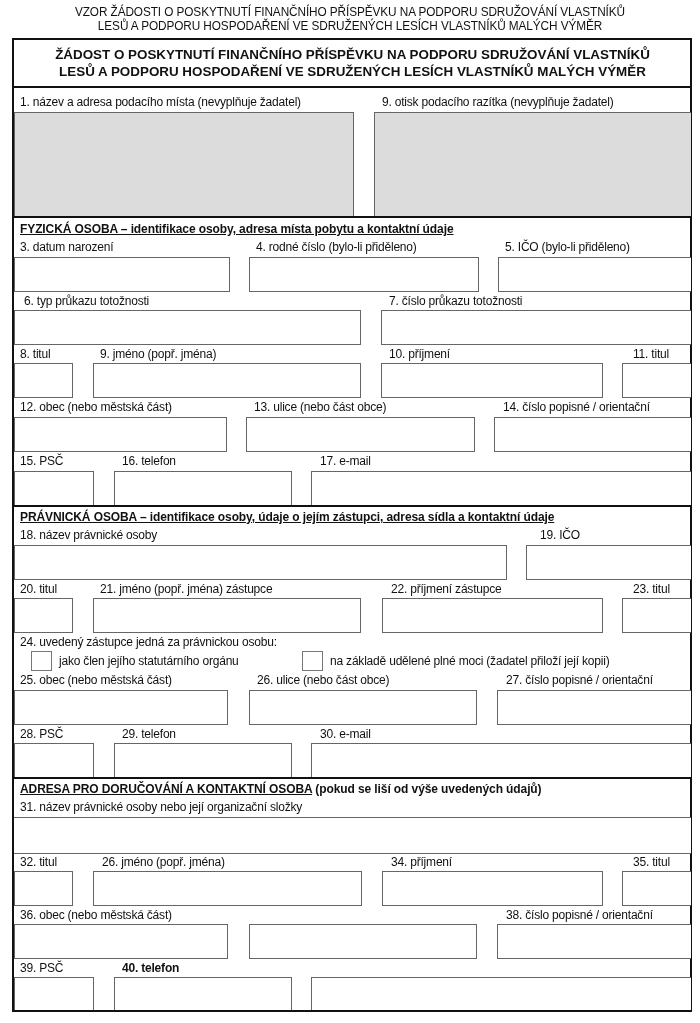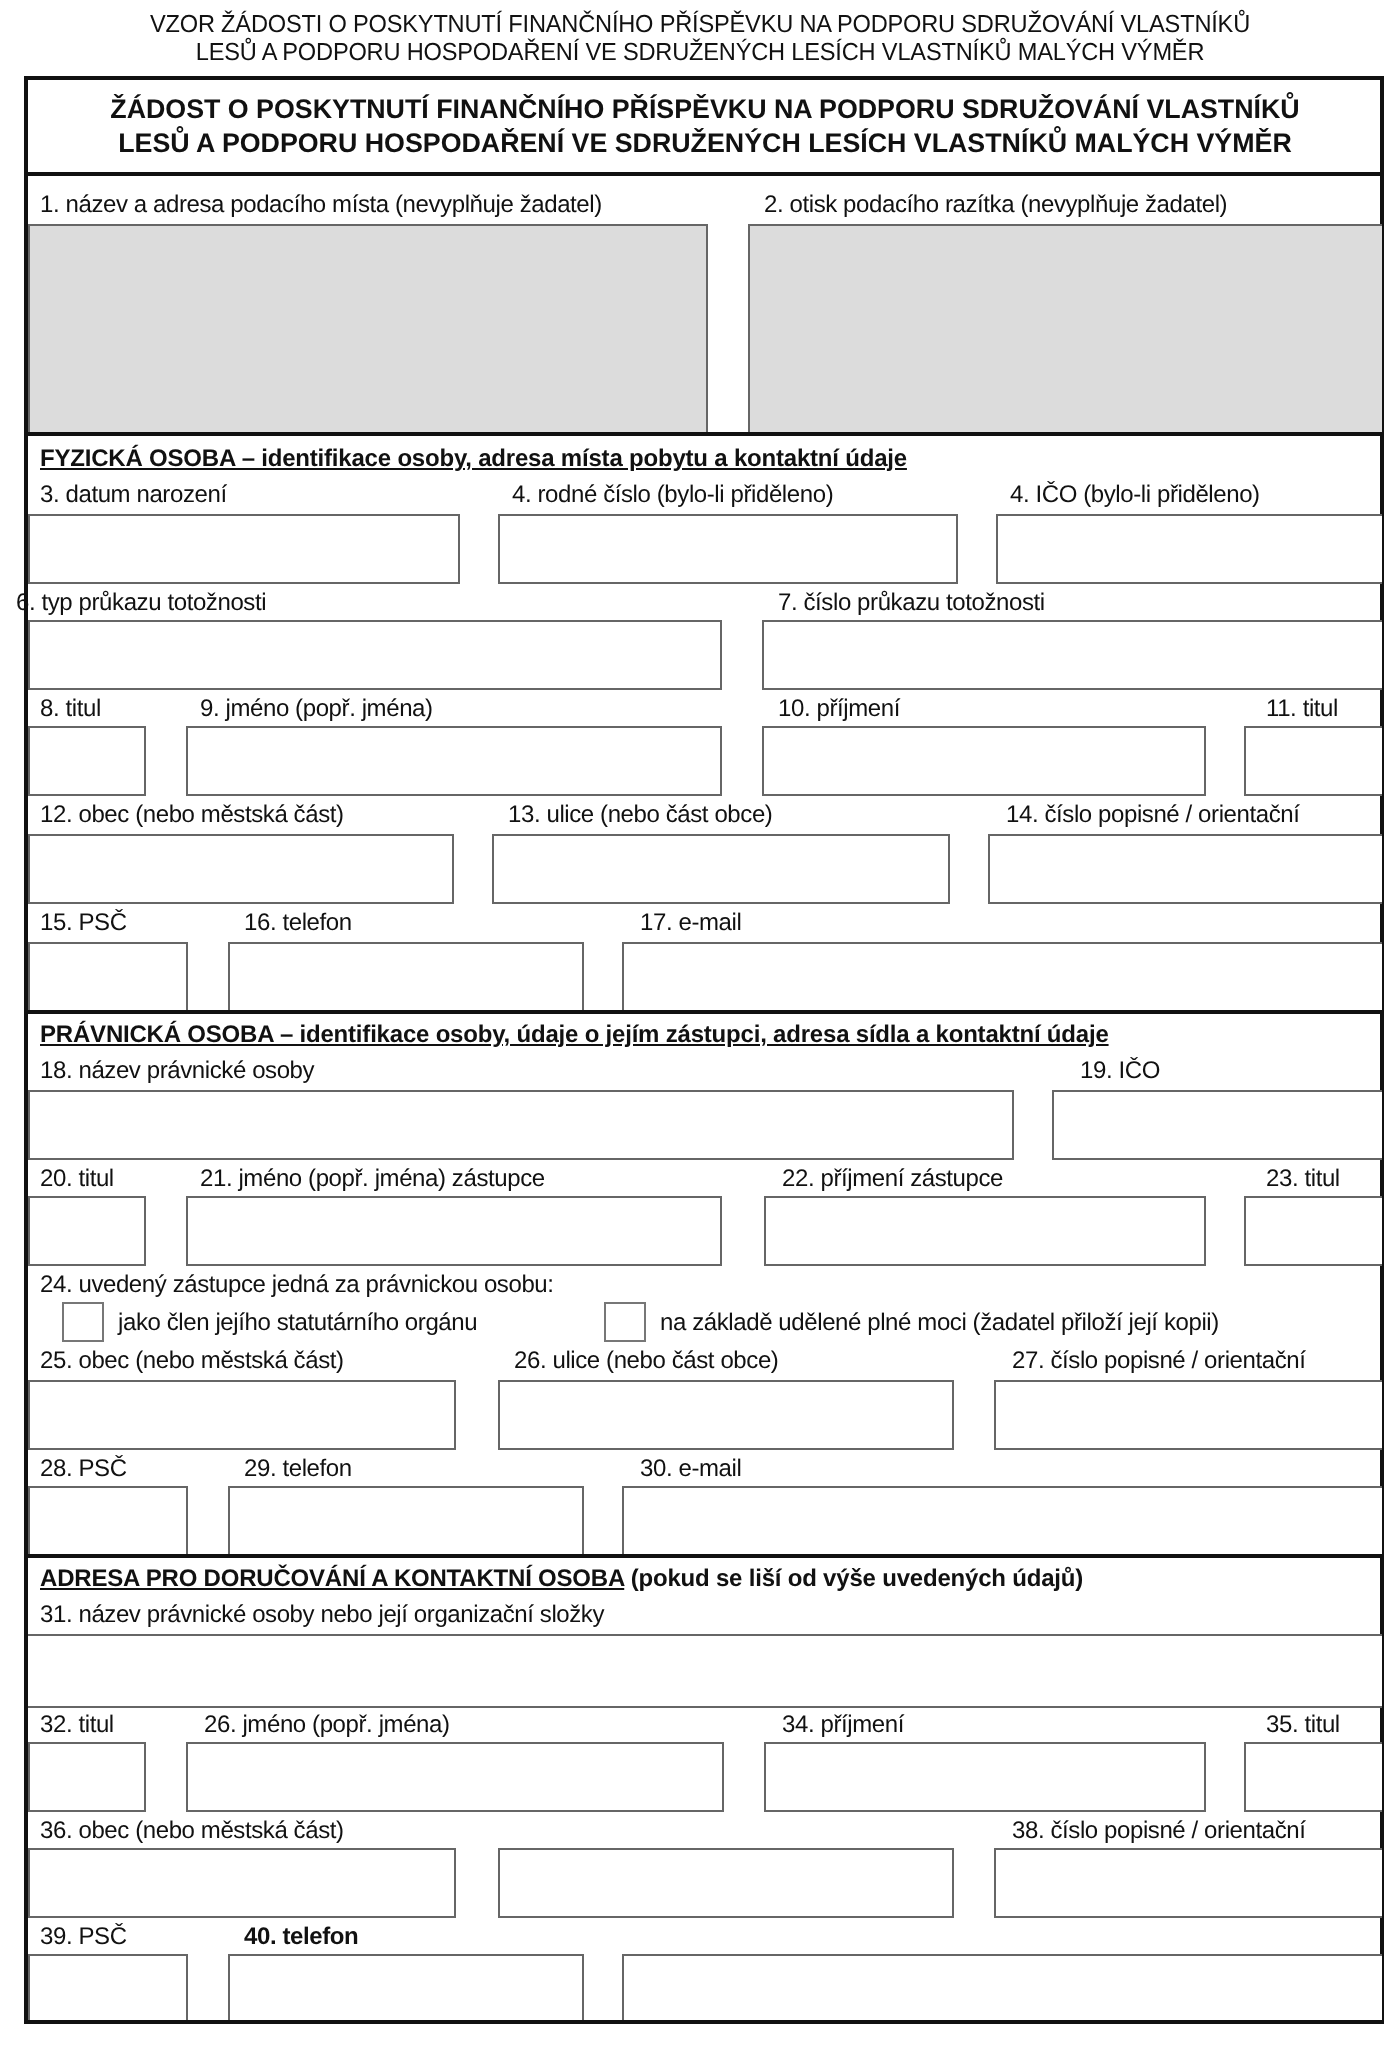--- a/index.html
+++ b/index.html
@@ -31,36 +31,36 @@
 </div>
 
 <div class="abs frame"></div>
 
 <div class="abs main-title">
   <div>ŽÁDOST O POSKYTNUTÍ FINANČNÍHO PŘÍSPĚVKU NA PODPORU SDRUŽOVÁNÍ VLASTNÍKŮ</div>
   <div>LESŮ A PODPORU HOSPODAŘENÍ VE SDRUŽENÝCH LESÍCH VLASTNÍKŮ MALÝCH VÝMĚR</div>
 </div>
 
 <div class="abs lbl" style="left:20px; top:95px;">1. název a adresa podacího místa (nevyplňuje žadatel)</div>
-<div class="abs lbl" style="left:382px; top:95px;">2. otisk podacího razítka (nevyplňuje žadatel)</div>
+<div class="abs lbl" style="left:382px; top:95px;">9. otisk podacího razítka (nevyplňuje žadatel)</div>
 <div class="abs gray" style="left:14px; top:112px; width:340px; height:105px;"></div>
 <div class="abs gray" style="left:374px; top:112px; width:317px; height:105px; border-right:none;"></div>
 
 <div class="abs hline" style="top:216px;"></div>
 
 <div class="abs sec" style="left:20px; top:222px;"><u>FYZICKÁ OSOBA – identifikace osoby, adresa místa pobytu a kontaktní údaje</u></div>
 
 <div class="abs lbl" style="left:20px; top:240px;">3. datum narození</div>
 <div class="abs lbl" style="left:256px; top:240px;">4. rodné číslo (bylo-li přiděleno)</div>
-<div class="abs lbl" style="left:505px; top:240px;">4. IČO (bylo-li přiděleno)</div>
+<div class="abs lbl" style="left:505px; top:240px;">5. IČO (bylo-li přiděleno)</div>
 <div class="abs box" style="left:14px; top:257px; width:216px; height:35px;"></div>
 <div class="abs box" style="left:249px; top:257px; width:230px; height:35px;"></div>
 <div class="abs box right" style="left:498px; top:257px; width:193px; height:35px;"></div>
 
-<div class="abs lbl" style="left:8px; top:294px;">6. typ průkazu totožnosti</div>
+<div class="abs lbl" style="left:24px; top:294px;">6. typ průkazu totožnosti</div>
 <div class="abs lbl" style="left:389px; top:294px;">7. číslo průkazu totožnosti</div>
 <div class="abs box" style="left:14px; top:310px; width:347px; height:35px;"></div>
 <div class="abs box right" style="left:381px; top:310px; width:310px; height:35px;"></div>
 
 <div class="abs lbl" style="left:20px; top:347px;">8. titul</div>
 <div class="abs lbl" style="left:100px; top:347px;">9. jméno (popř. jména)</div>
 <div class="abs lbl" style="left:389px; top:347px;">10. příjmení</div>
 <div class="abs lbl" style="left:633px; top:347px;">11. titul</div>
 <div class="abs box" style="left:14px; top:363px; width:59px; height:35px;"></div>
 <div class="abs box" style="left:93px; top:363px; width:268px; height:35px;"></div>

